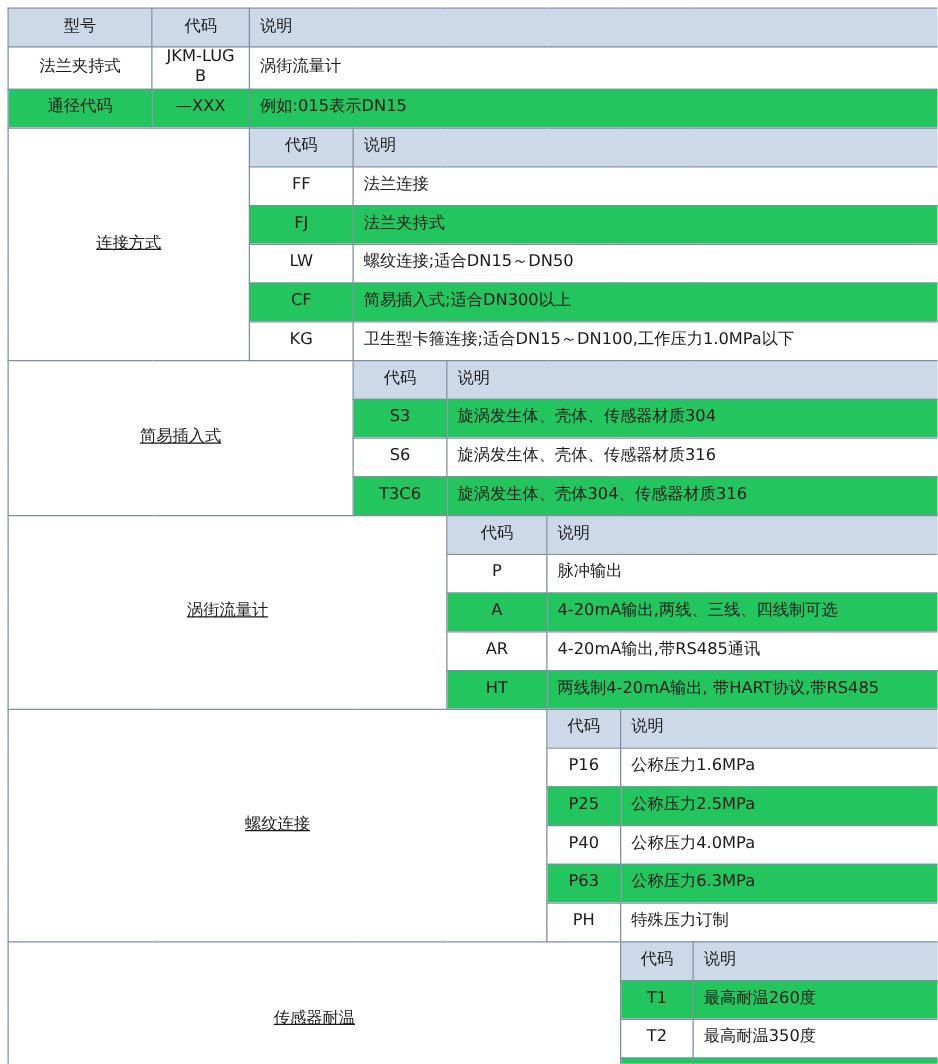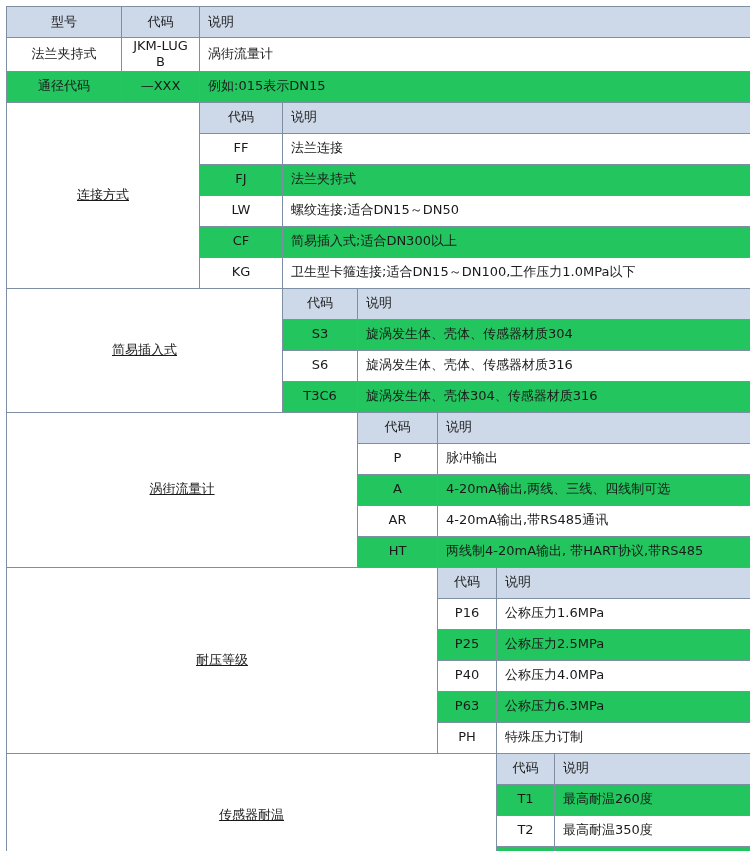--- a/index.html
+++ b/index.html
@@ -156,21 +156,21 @@
       <tr>
         <td class="white ctr">AR</td>
         <td class="white left" colspan="3">4-20mA输出,带RS485通讯</td>
       </tr>
       <tr>
         <td class="blue ctr">HT</td>
         <td class="blue left" colspan="3">两线制4-20mA输出, 带HART协议,带RS485</td>
       </tr>
 
       <tr>
-        <td class="white cat" colspan="5" rowspan="6">耐压等级</td>
+        <td class="white cat" colspan="5" rowspan="6">螺纹连接</td>
         <td class="hdr">代码</td>
         <td class="hdr left" colspan="2">说明</td>
       </tr>
       <tr>
         <td class="white ctr">P16</td>
         <td class="white left" colspan="2">公称压力1.6MPa</td>
       </tr>
       <tr>
         <td class="blue ctr">P25</td>
         <td class="blue left" colspan="2">公称压力2.5MPa</td>

